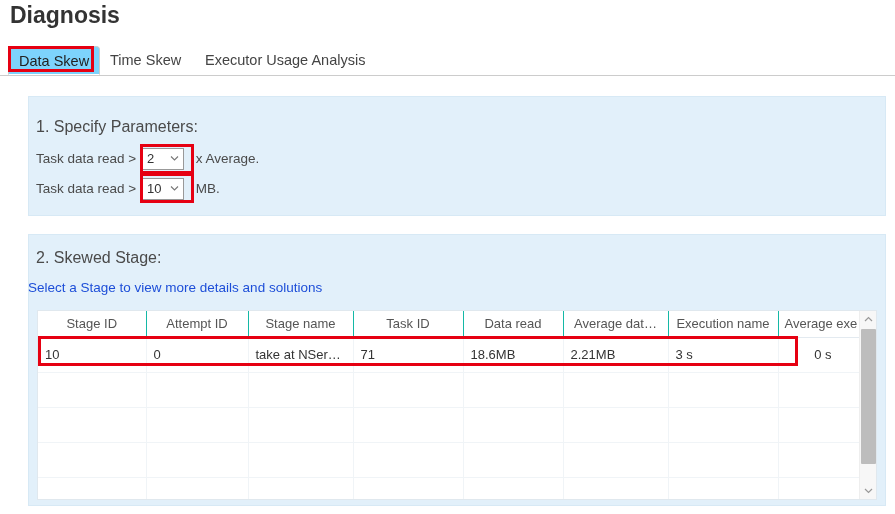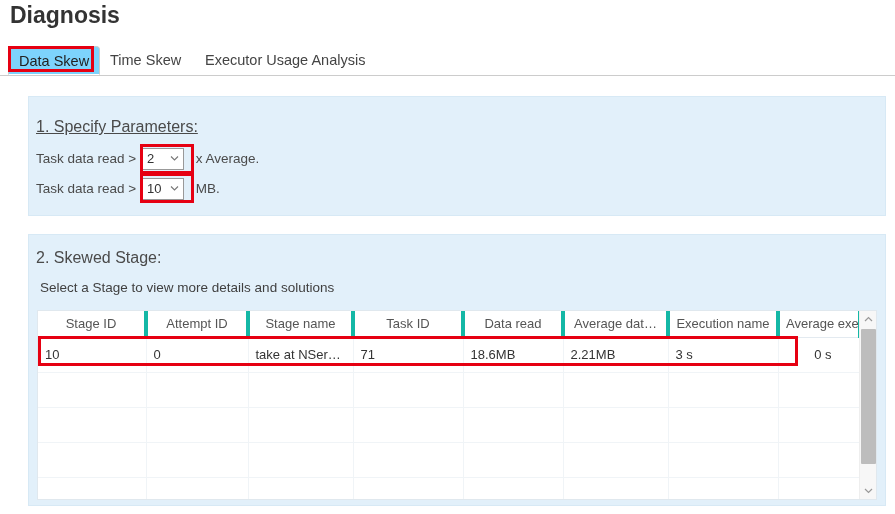--- a/index.html
+++ b/index.html
@@ -79,21 +79,21 @@
   }
   #panel-params { left: 28px; top: 96px; width: 858px; height: 120px; }
   #panel-stage  { left: 28px; top: 234px; width: 858px; height: 272px; }
 
   .section-heading {
     position: absolute;
     font-size: 16px;
     color: #4a4a4a;
     white-space: nowrap;
   }
-  #heading-params { left: 36px; top: 118px; text-decoration: underline; }
+  #heading-params { left: 36px; top: 118px; }
   #heading-stage  { left: 36px; top: 249px; }
 
   .param-row {
     position: absolute;
     font-size: 13.5px;
     color: #4a4a4a;
     white-space: nowrap;
     height: 22px;
     line-height: 22px;
   }
@@ -125,24 +125,24 @@
     position: absolute;
     right: 4px;
     top: 5px;
     width: 9px;
     height: 9px;
   }
   .select-chevron svg { display: block; }
 
   .stage-subtitle {
     position: absolute;
-    left: 40px;
+    left: 28px;
     top: 280px;
     font-size: 13.5px;
-    color: #404040;
+    color: #1d4ed8;
     white-space: nowrap;
   }
 
   
   .table-wrap {
     position: absolute;
     left: 37px;
     top: 310px;
     width: 840px;
     height: 190px;
@@ -157,21 +157,21 @@
     border-collapse: collapse;
     table-layout: fixed;
     font-size: 13px;
   }
   .tbl th {
     height: 26px;
     font-weight: normal;
     color: #555555;
     text-align: center;
     background: #ffffff;
-    border-right: 4px solid #14b8a6;
+    border-right: 1px solid #14b8a6;
     border-bottom: 1px solid #e3eaf0;
     overflow: hidden;
     white-space: nowrap;
     padding: 0 6px;
   }
   .tbl td {
     height: 35px;
     color: #444444;
     text-align: left;
     border-right: 1px solid #f0f4f7;

